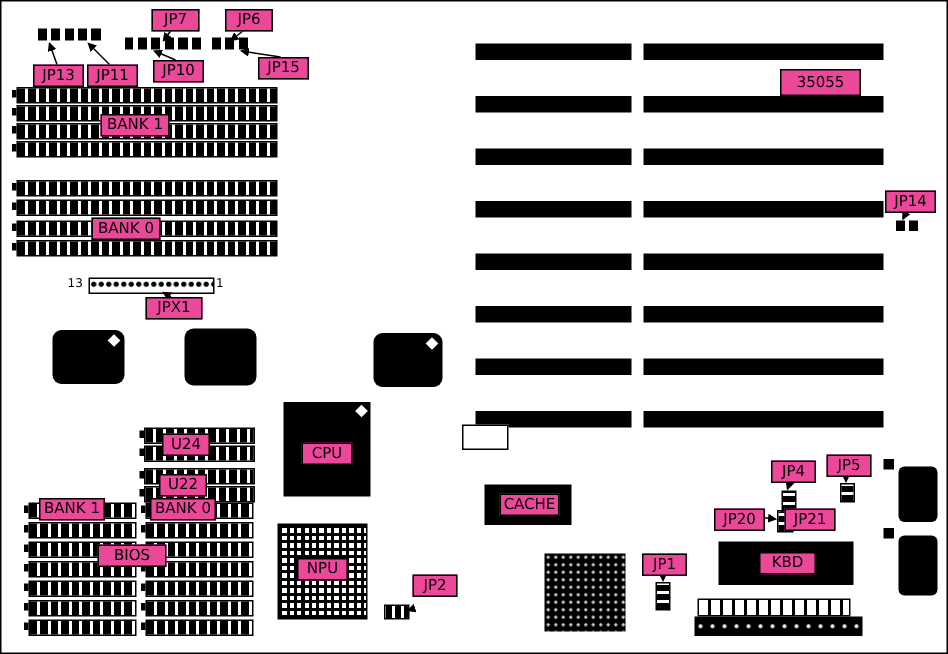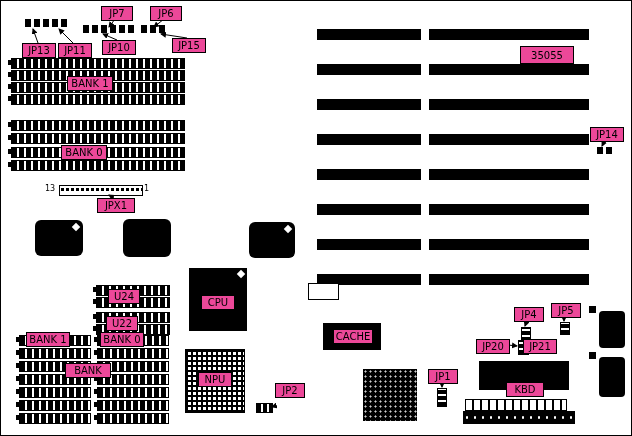--- a/index.html
+++ b/index.html
@@ -148,21 +148,21 @@
   <div class="simm" style="left:18px;top:373px;width:70px"></div>
   <div class="simm" style="left:96px;top:373px;width:70px"></div>
   <div class="simm" style="left:18px;top:386px;width:70px"></div>
   <div class="simm" style="left:96px;top:386px;width:70px"></div>
   <div class="simm" style="left:18px;top:399px;width:70px"></div>
   <div class="simm" style="left:96px;top:399px;width:70px"></div>
   <div class="simm" style="left:18px;top:412px;width:70px"></div>
   <div class="simm" style="left:96px;top:412px;width:70px"></div>
   <div class="lbl" style="left:25px;top:331px;width:42px;height:13px">BANK 1</div>
   <div class="lbl" style="left:99px;top:331px;width:42px;height:13px">BANK 0</div>
-  <div class="lbl" style="left:64px;top:362px;width:44px;height:13px">BANK</div>
+  <div class="lbl" style="left:64px;top:362px;width:44px;height:13px">BIOS</div>
 
   <div class="pga" style="left:184px;top:348px;width:58px;height:62px"></div>
   <div class="lbl" style="left:197px;top:371px;width:32px;height:13px">NPU</div>
 
   <div class="jumper-h" style="left:255px;top:402px;width:15px;height:8px"></div>
   <div class="lbl" style="left:274px;top:382px;width:28px;height:13px">JP2</div>
 
   <div class="qfp" style="left:362px;top:368px;width:54px;height:52px"></div>
 
   <div class="lbl" style="left:427px;top:368px;width:28px;height:13px">JP1</div>
@@ -170,21 +170,21 @@
 
   <div class="lbl" style="left:513px;top:306px;width:28px;height:13px">JP4</div>
   <div class="jumper-v" style="left:520px;top:326px;width:8px;height:13px"></div>
   <div class="lbl" style="left:550px;top:302px;width:28px;height:13px">JP5</div>
   <div class="jumper-v" style="left:559px;top:321px;width:8px;height:11px"></div>
   <div class="lbl" style="left:475px;top:338px;width:32px;height:13px">JP20</div>
   <div class="jumper-v" style="left:517px;top:339px;width:9px;height:13px"></div>
   <div class="lbl" style="left:522px;top:338px;width:32px;height:13px">JP21</div>
 
   <div class="blackchip" style="left:478px;top:360px;width:90px;height:29px"></div>
-  <div class="lbl" style="left:505px;top:381px;width:36px;height:13px">KBD</div>
+  <div class="lbl" style="left:505px;top:367px;width:36px;height:13px">KBD</div>
 
   <div class="hdrtop" style="left:464px;top:398px;width:100px;height:10px"></div>
   <div class="hdrbot" style="left:462px;top:410px;width:112px;height:13px"></div>
 
   <div class="sq" style="left:588px;top:305px;width:7px;height:7px"></div>
   <div class="conn" style="left:598px;top:310px;width:26px;height:37px"></div>
   <div class="sq" style="left:588px;top:351px;width:7px;height:7px"></div>
   <div class="conn" style="left:598px;top:356px;width:26px;height:40px"></div>
 
 </div>

